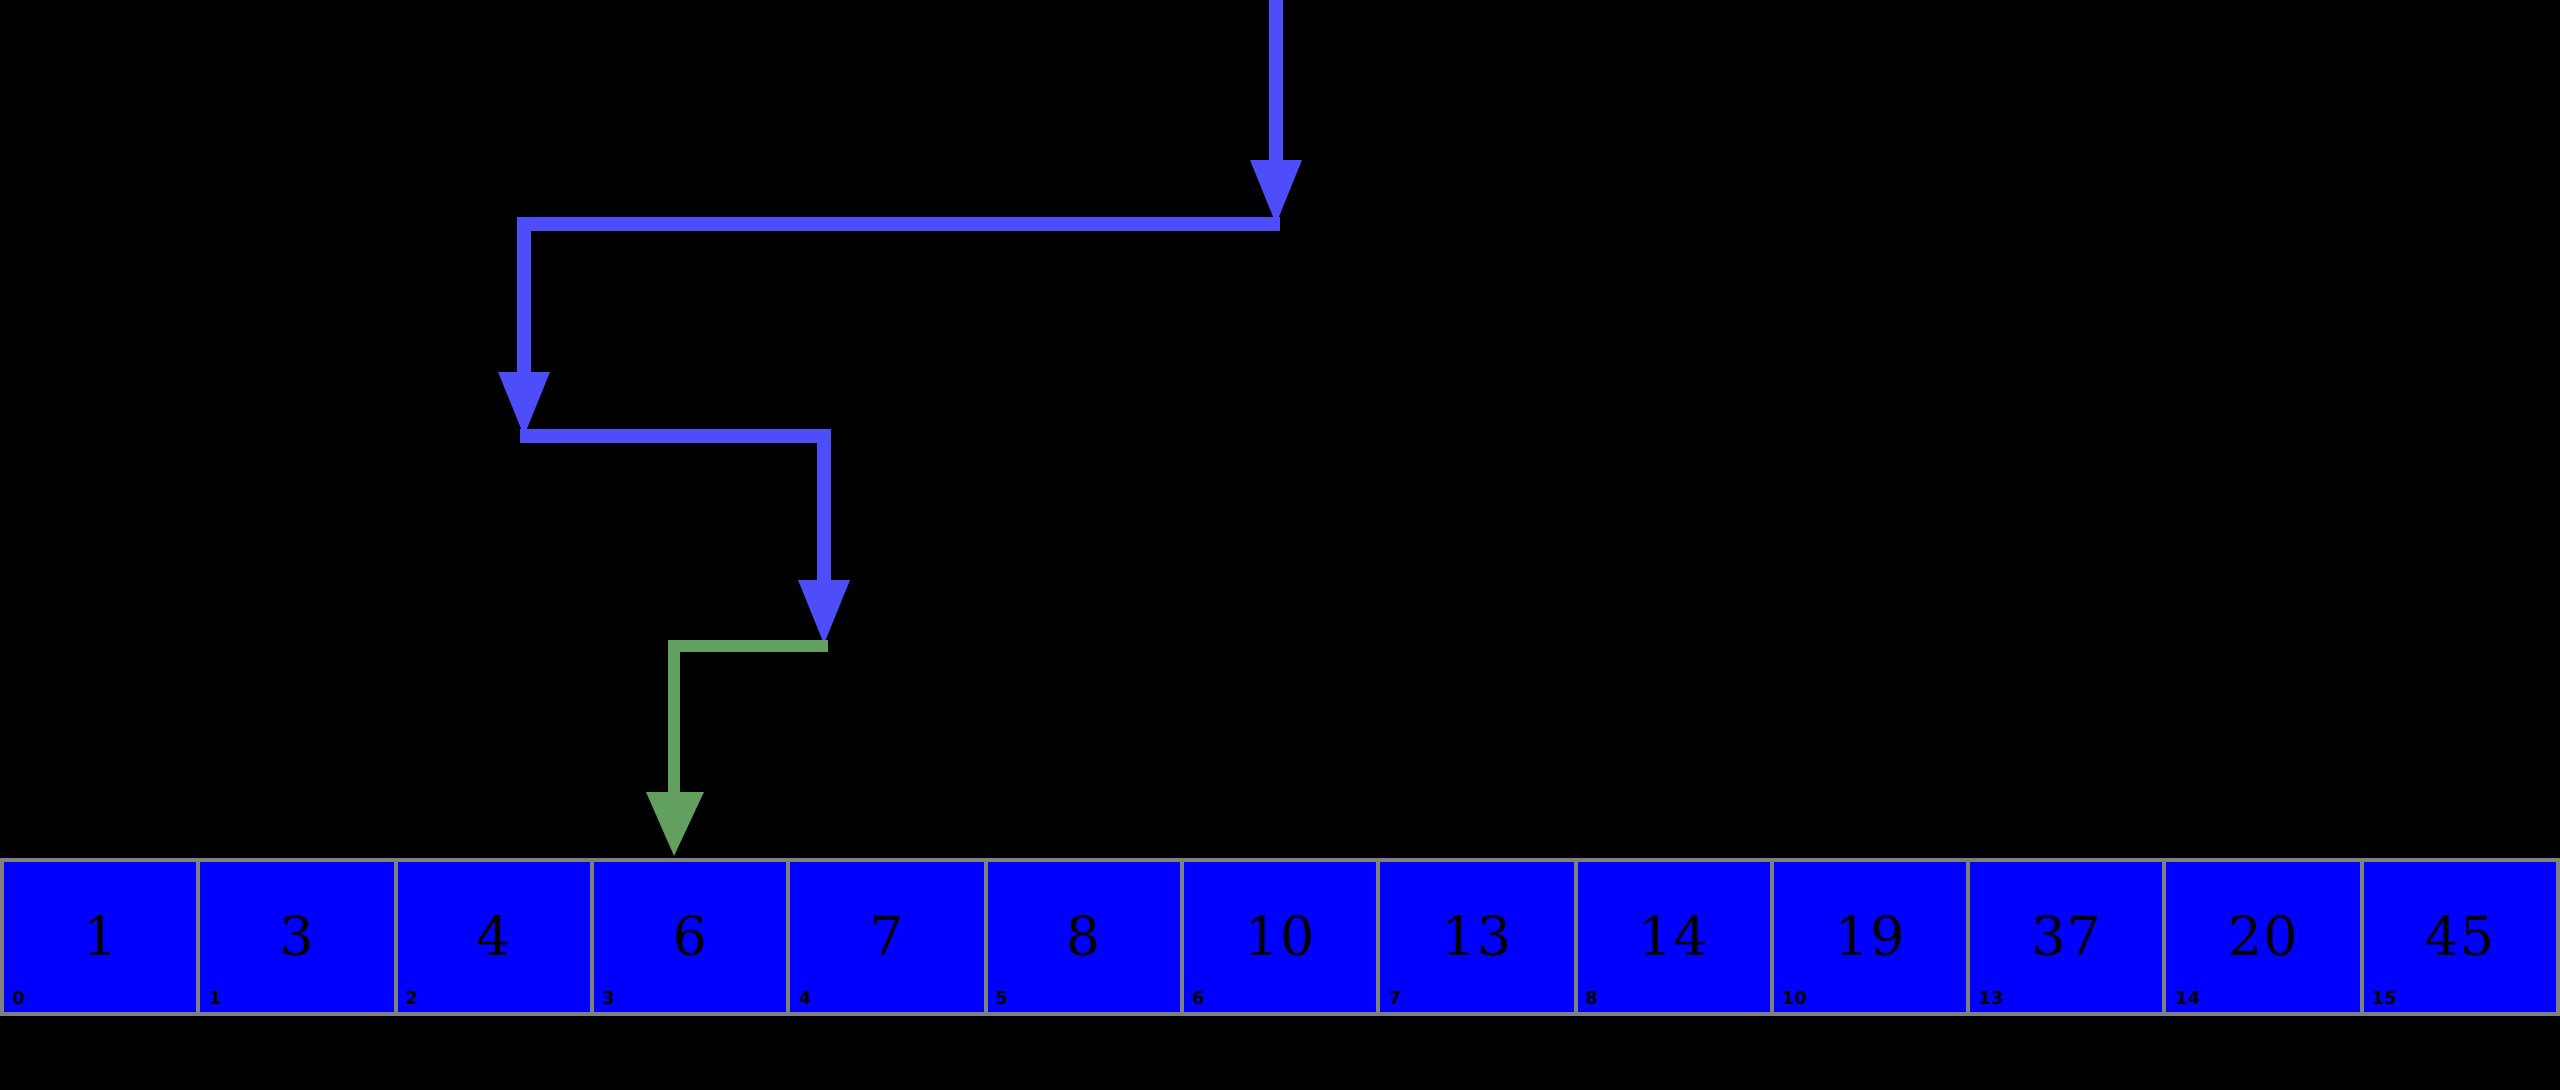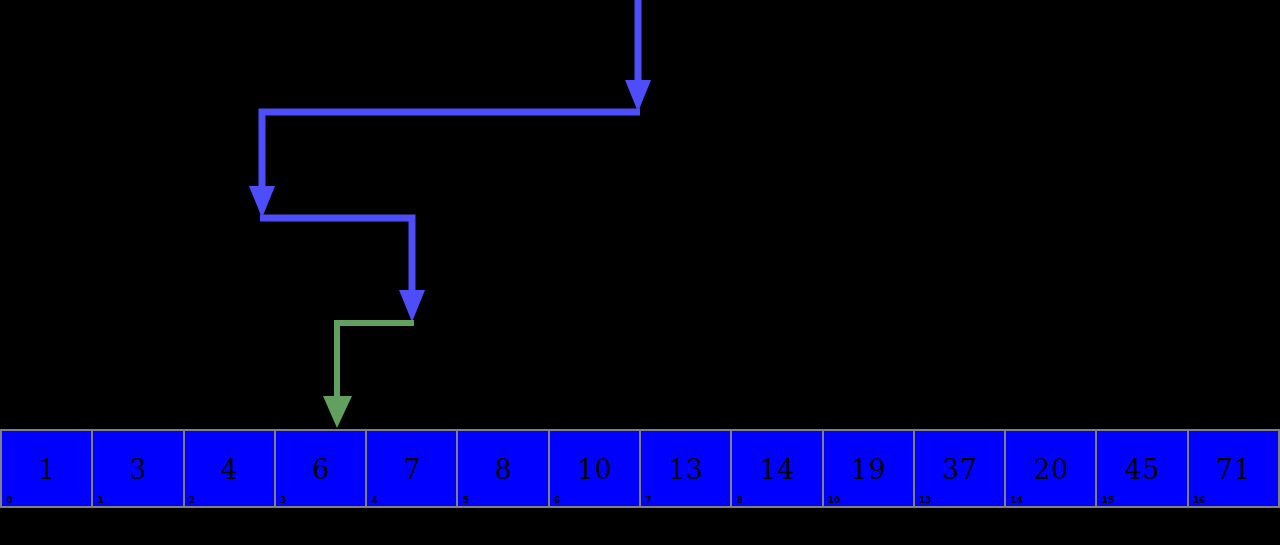--- a/index.html
+++ b/index.html
@@ -149,19 +149,15 @@
         <div class="cell-index">13</div>
       </div>
       <div class="cell">
         <div class="cell-value">20</div>
         <div class="cell-index">14</div>
       </div>
       <div class="cell">
         <div class="cell-value">45</div>
         <div class="cell-index">15</div>
       </div>
-      <div class="cell">
-        <div class="cell-value">71</div>
-        <div class="cell-index">16</div>
-      </div>
     </div>
 
 </div>
 
 </body></html>

